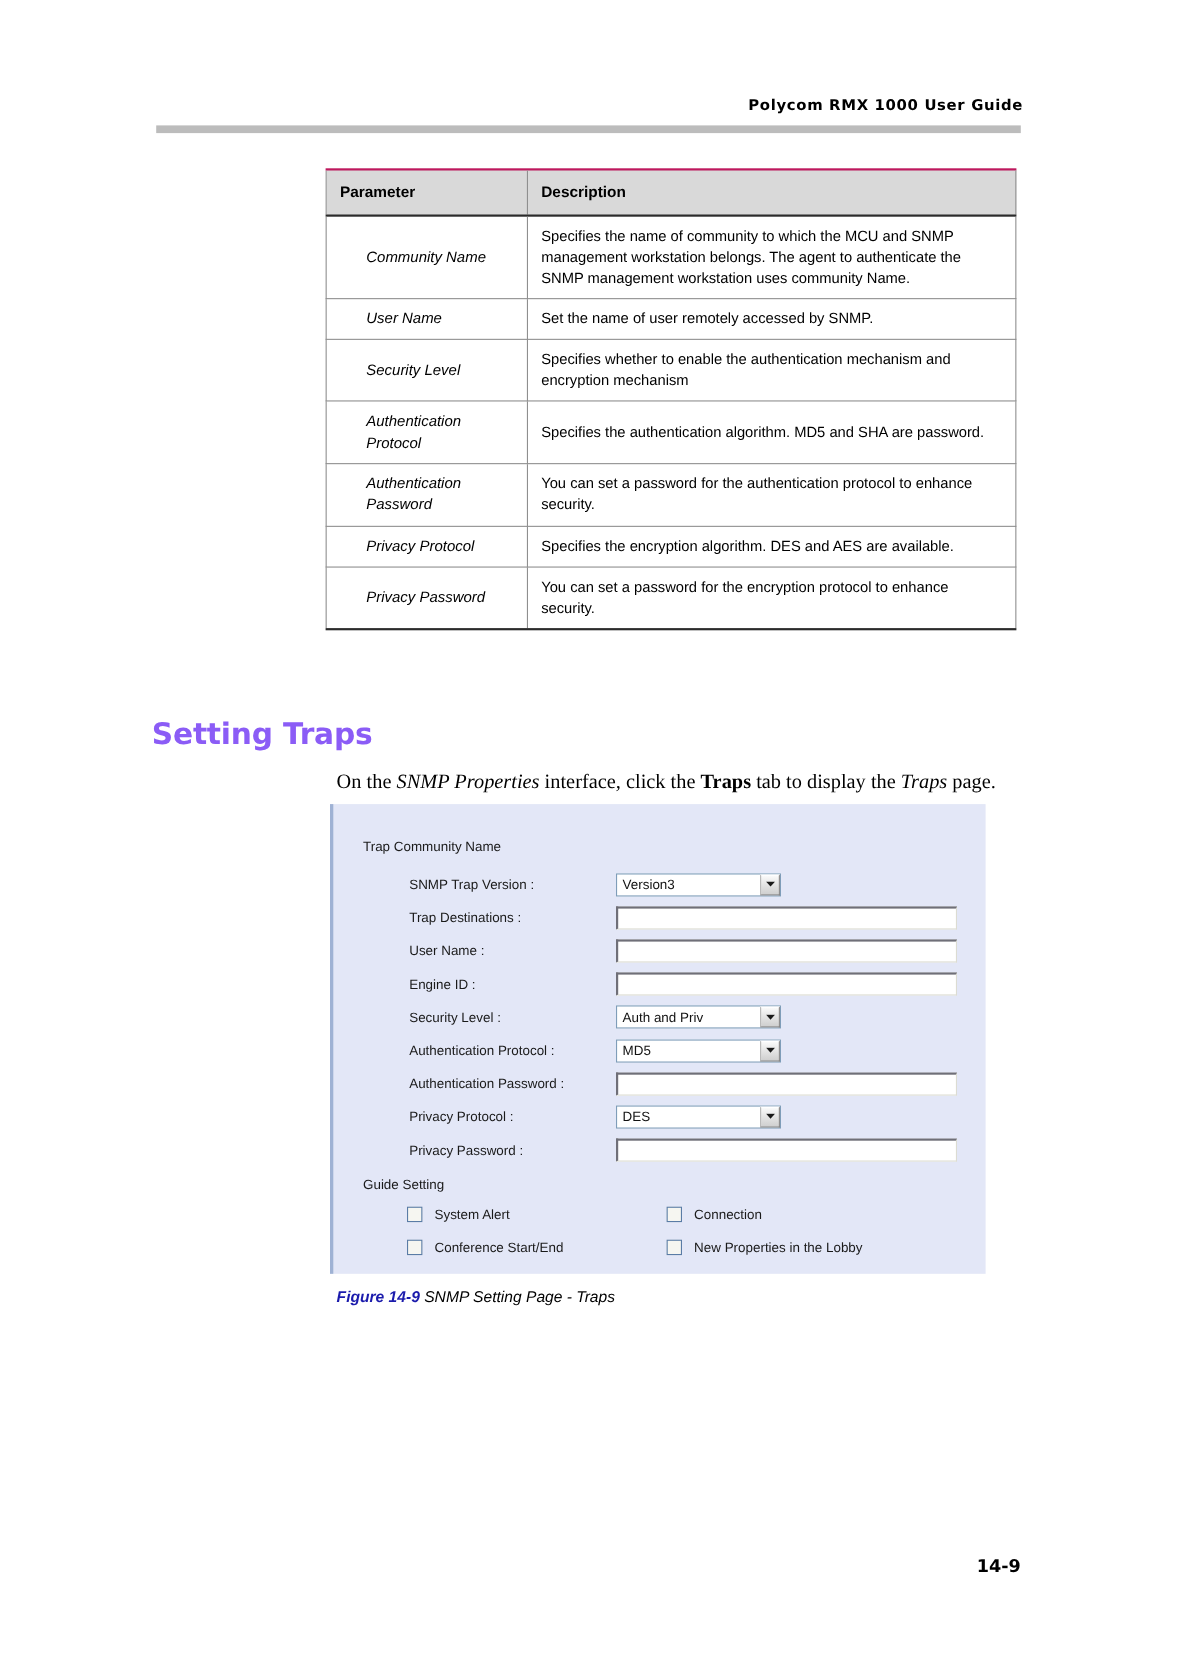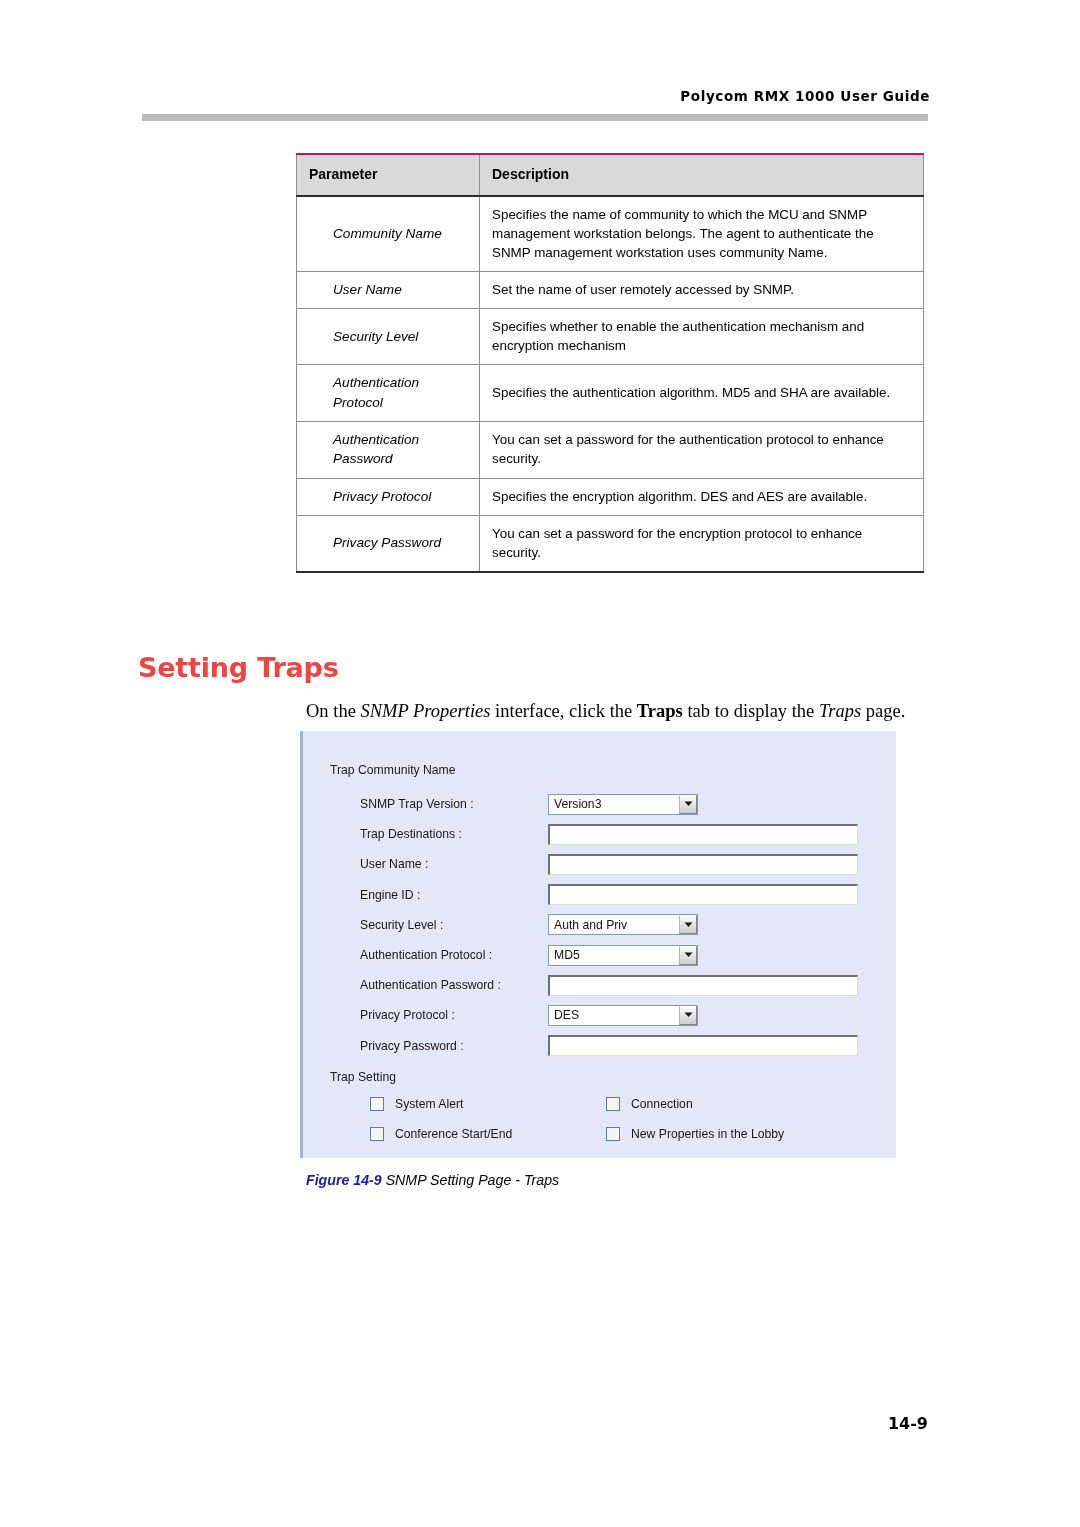--- a/index.html
+++ b/index.html
@@ -77,21 +77,21 @@
   }
 
   
   .section-heading {
     position: absolute;
     top: 634px;
     left: 138px;
     font-family: "DejaVu Sans", sans-serif;
     font-weight: bold;
     font-size: 27px;
-    color: #ef4444;
+    color: #8b5cf6;
     letter-spacing: -0.2px;
   }
 
   
   .intro-para {
     position: absolute;
     top: 678px;
     left: 306px;
     width: 620px;
     font-family: "Liberation Serif", serif;
@@ -120,20 +120,21 @@
     font-family: "Liberation Sans", sans-serif;
   }
   .gl-community { top: 32px; left: 27px; }
   .gl-trapsetting { top: 339px; left: 27px; }
 
   .form-rows {
     position: absolute;
     top: 58px;
     left: 0;
     width: 100%;
+    padding-left: 12px;
   }
   .form-row {
     position: relative;
     height: 30.2px;
     display: flex;
     align-items: center;
   }
   .form-row .f-label {
     position: absolute;
     left: 57px;
@@ -276,21 +277,21 @@
         <td class="pname col-param">User Name</td>
         <td>Set the name of user remotely accessed by SNMP.</td>
       </tr>
       <tr>
         <td class="pname col-param">Security Level</td>
         <td>Specifies whether to enable the authentication mechanism and encryption mechanism</td>
       </tr>
       <tr>
         <td class="pname col-param">Authentication
 Protocol</td>
-        <td>Specifies the authentication algorithm. MD5 and SHA are available.</td>
+        <td>Specifies the authentication algorithm. MD5 and SHA are password.</td>
       </tr>
       <tr>
         <td class="pname col-param">Authentication
 Password</td>
         <td>You can set a password for the authentication protocol to enhance security.</td>
       </tr>
       <tr>
         <td class="pname col-param">Privacy Protocol</td>
         <td>Specifies the encryption algorithm. DES and AES are available.</td>
       </tr>
@@ -366,21 +367,21 @@
               <path d="M0.5 0.5 L4.5 5 L8.5 0.5 Z" fill="#1a1a1a"></path>
             </svg>
           </div>
         </div>
       </div>
       <div class="form-row">
         <div class="f-label">Privacy Password :</div>
         <div class="xp-input"></div>
       </div>
     </div>
-  <div class="group-label gl-trapsetting">Trap Setting</div>
+  <div class="group-label gl-trapsetting">Guide Setting</div>
   <div class="checkbox-grid">
       <div class="cb-row">
         <div class="cb-item cb-col-1">
           <span class="cb-box"></span>
           <span class="cb-label">System Alert</span>
         </div>
         <div class="cb-item cb-col-2">
           <span class="cb-box"></span>
           <span class="cb-label">Connection</span>
         </div>

